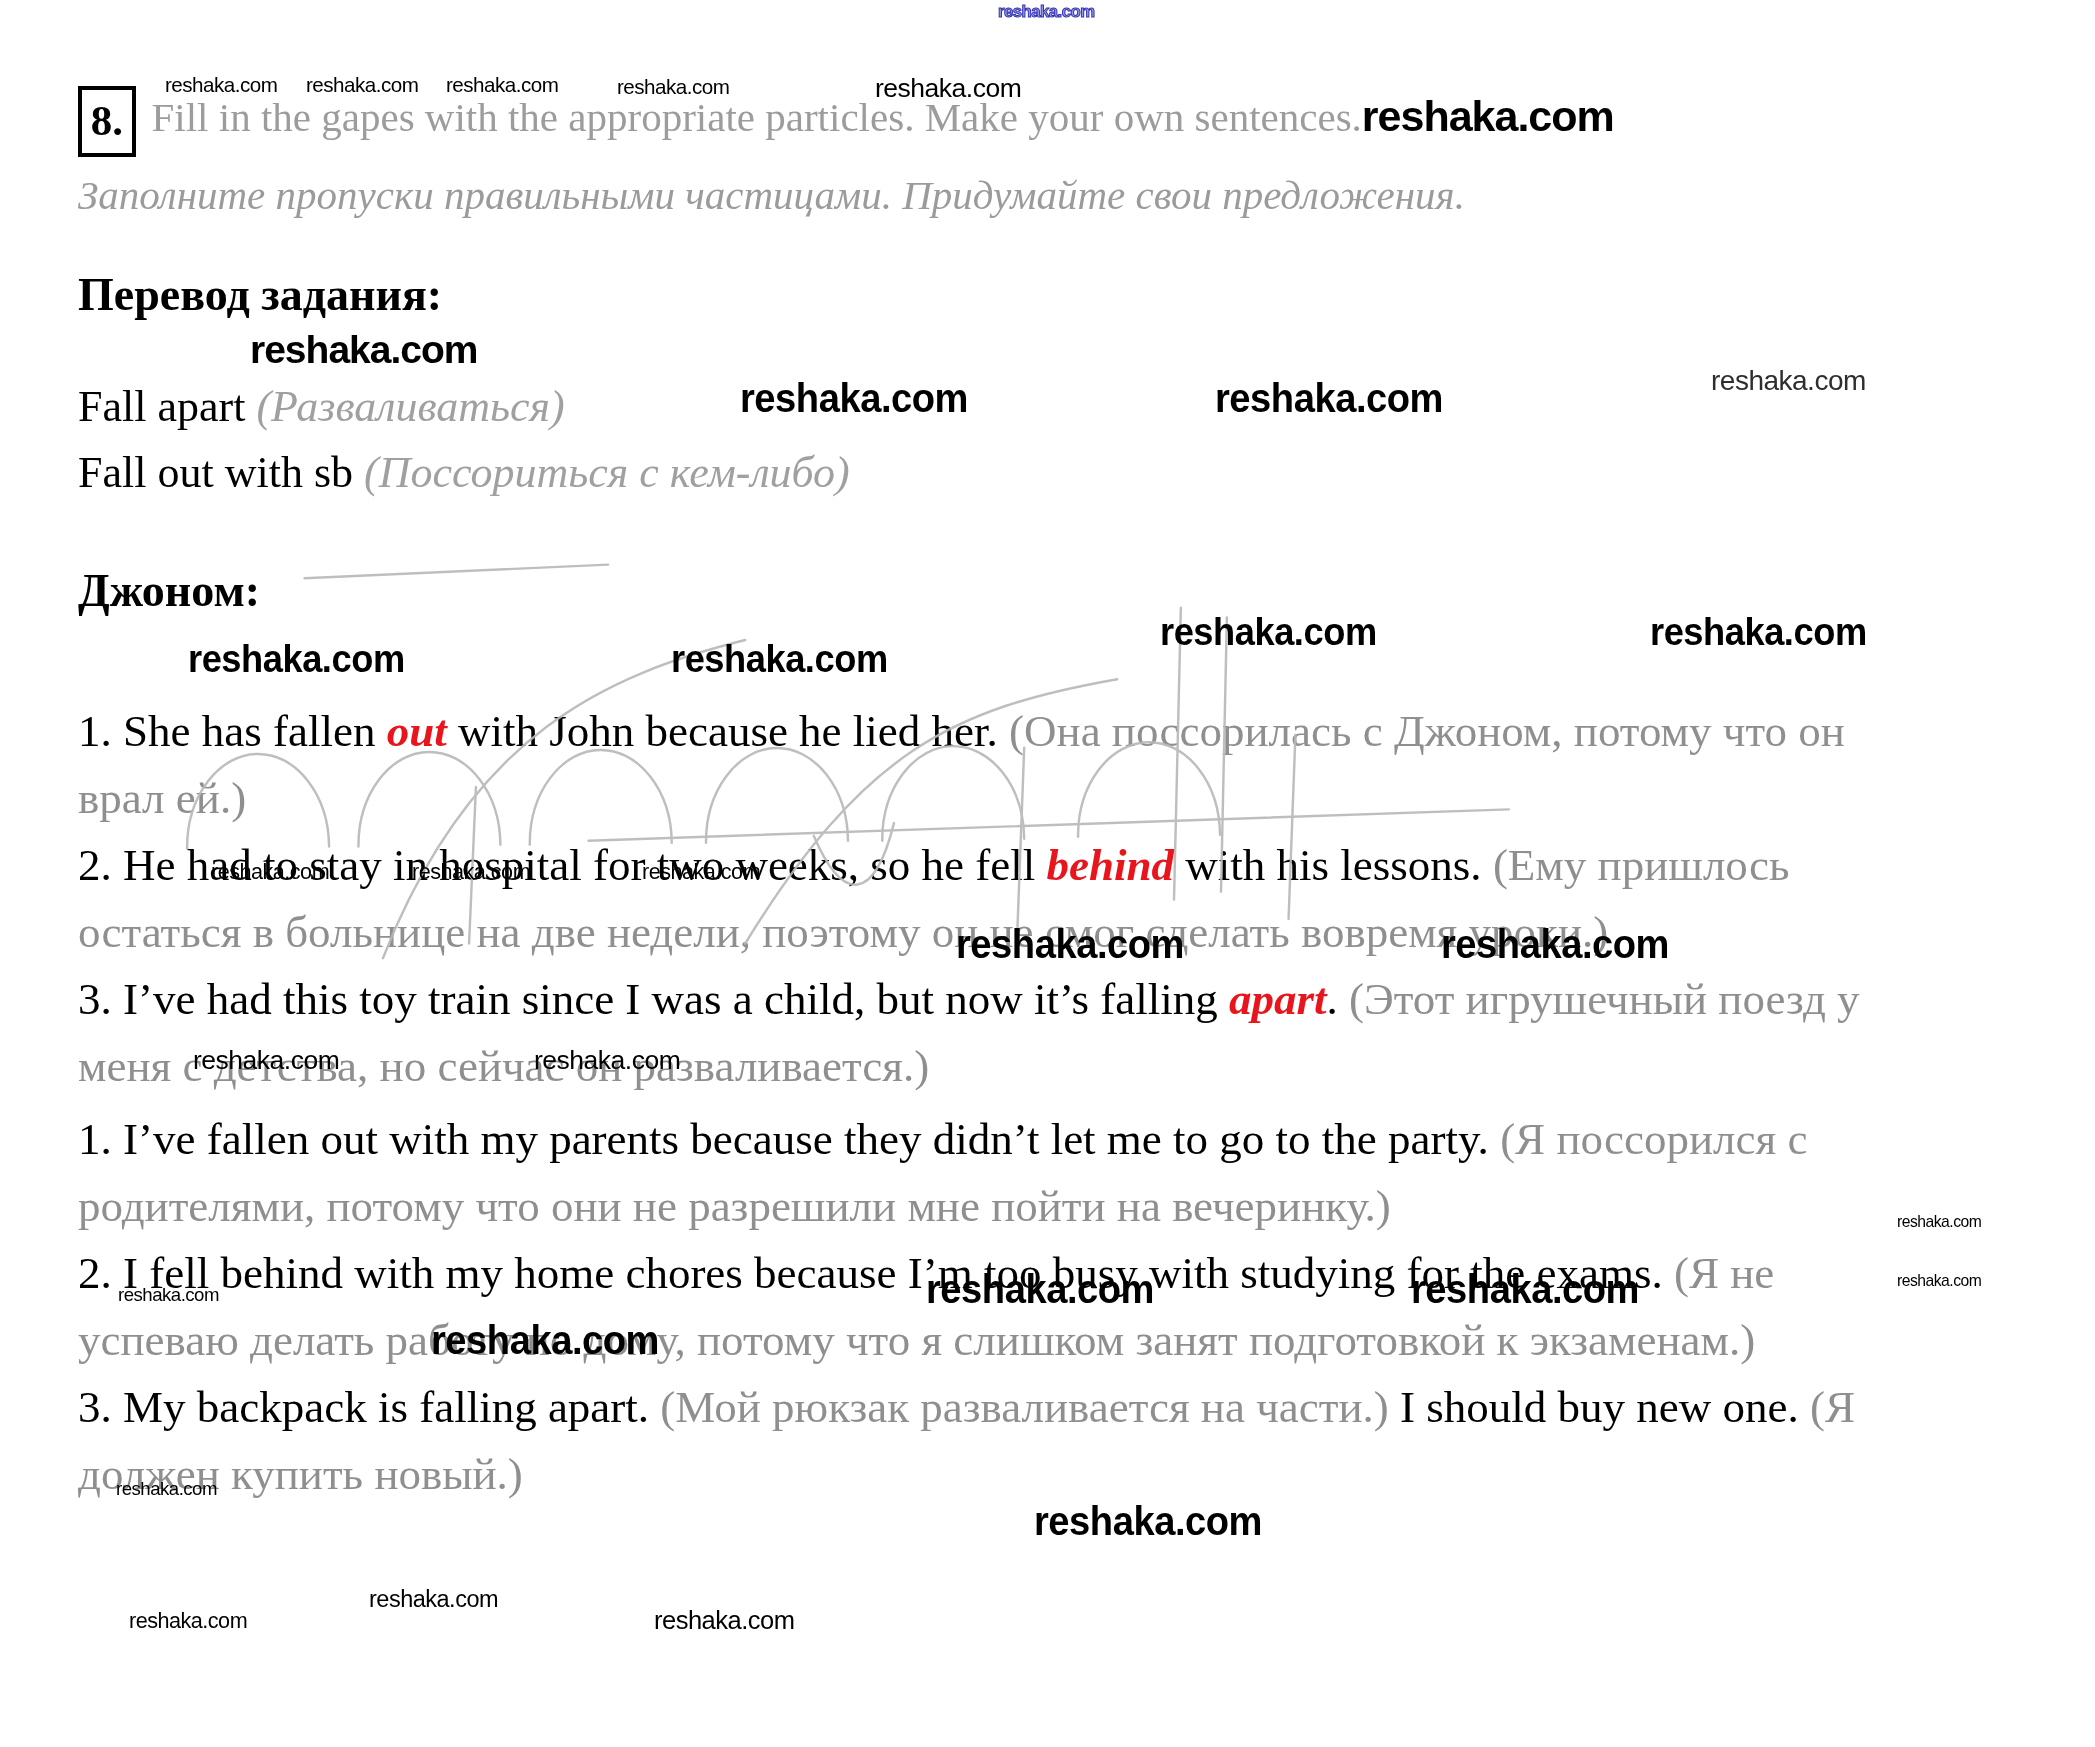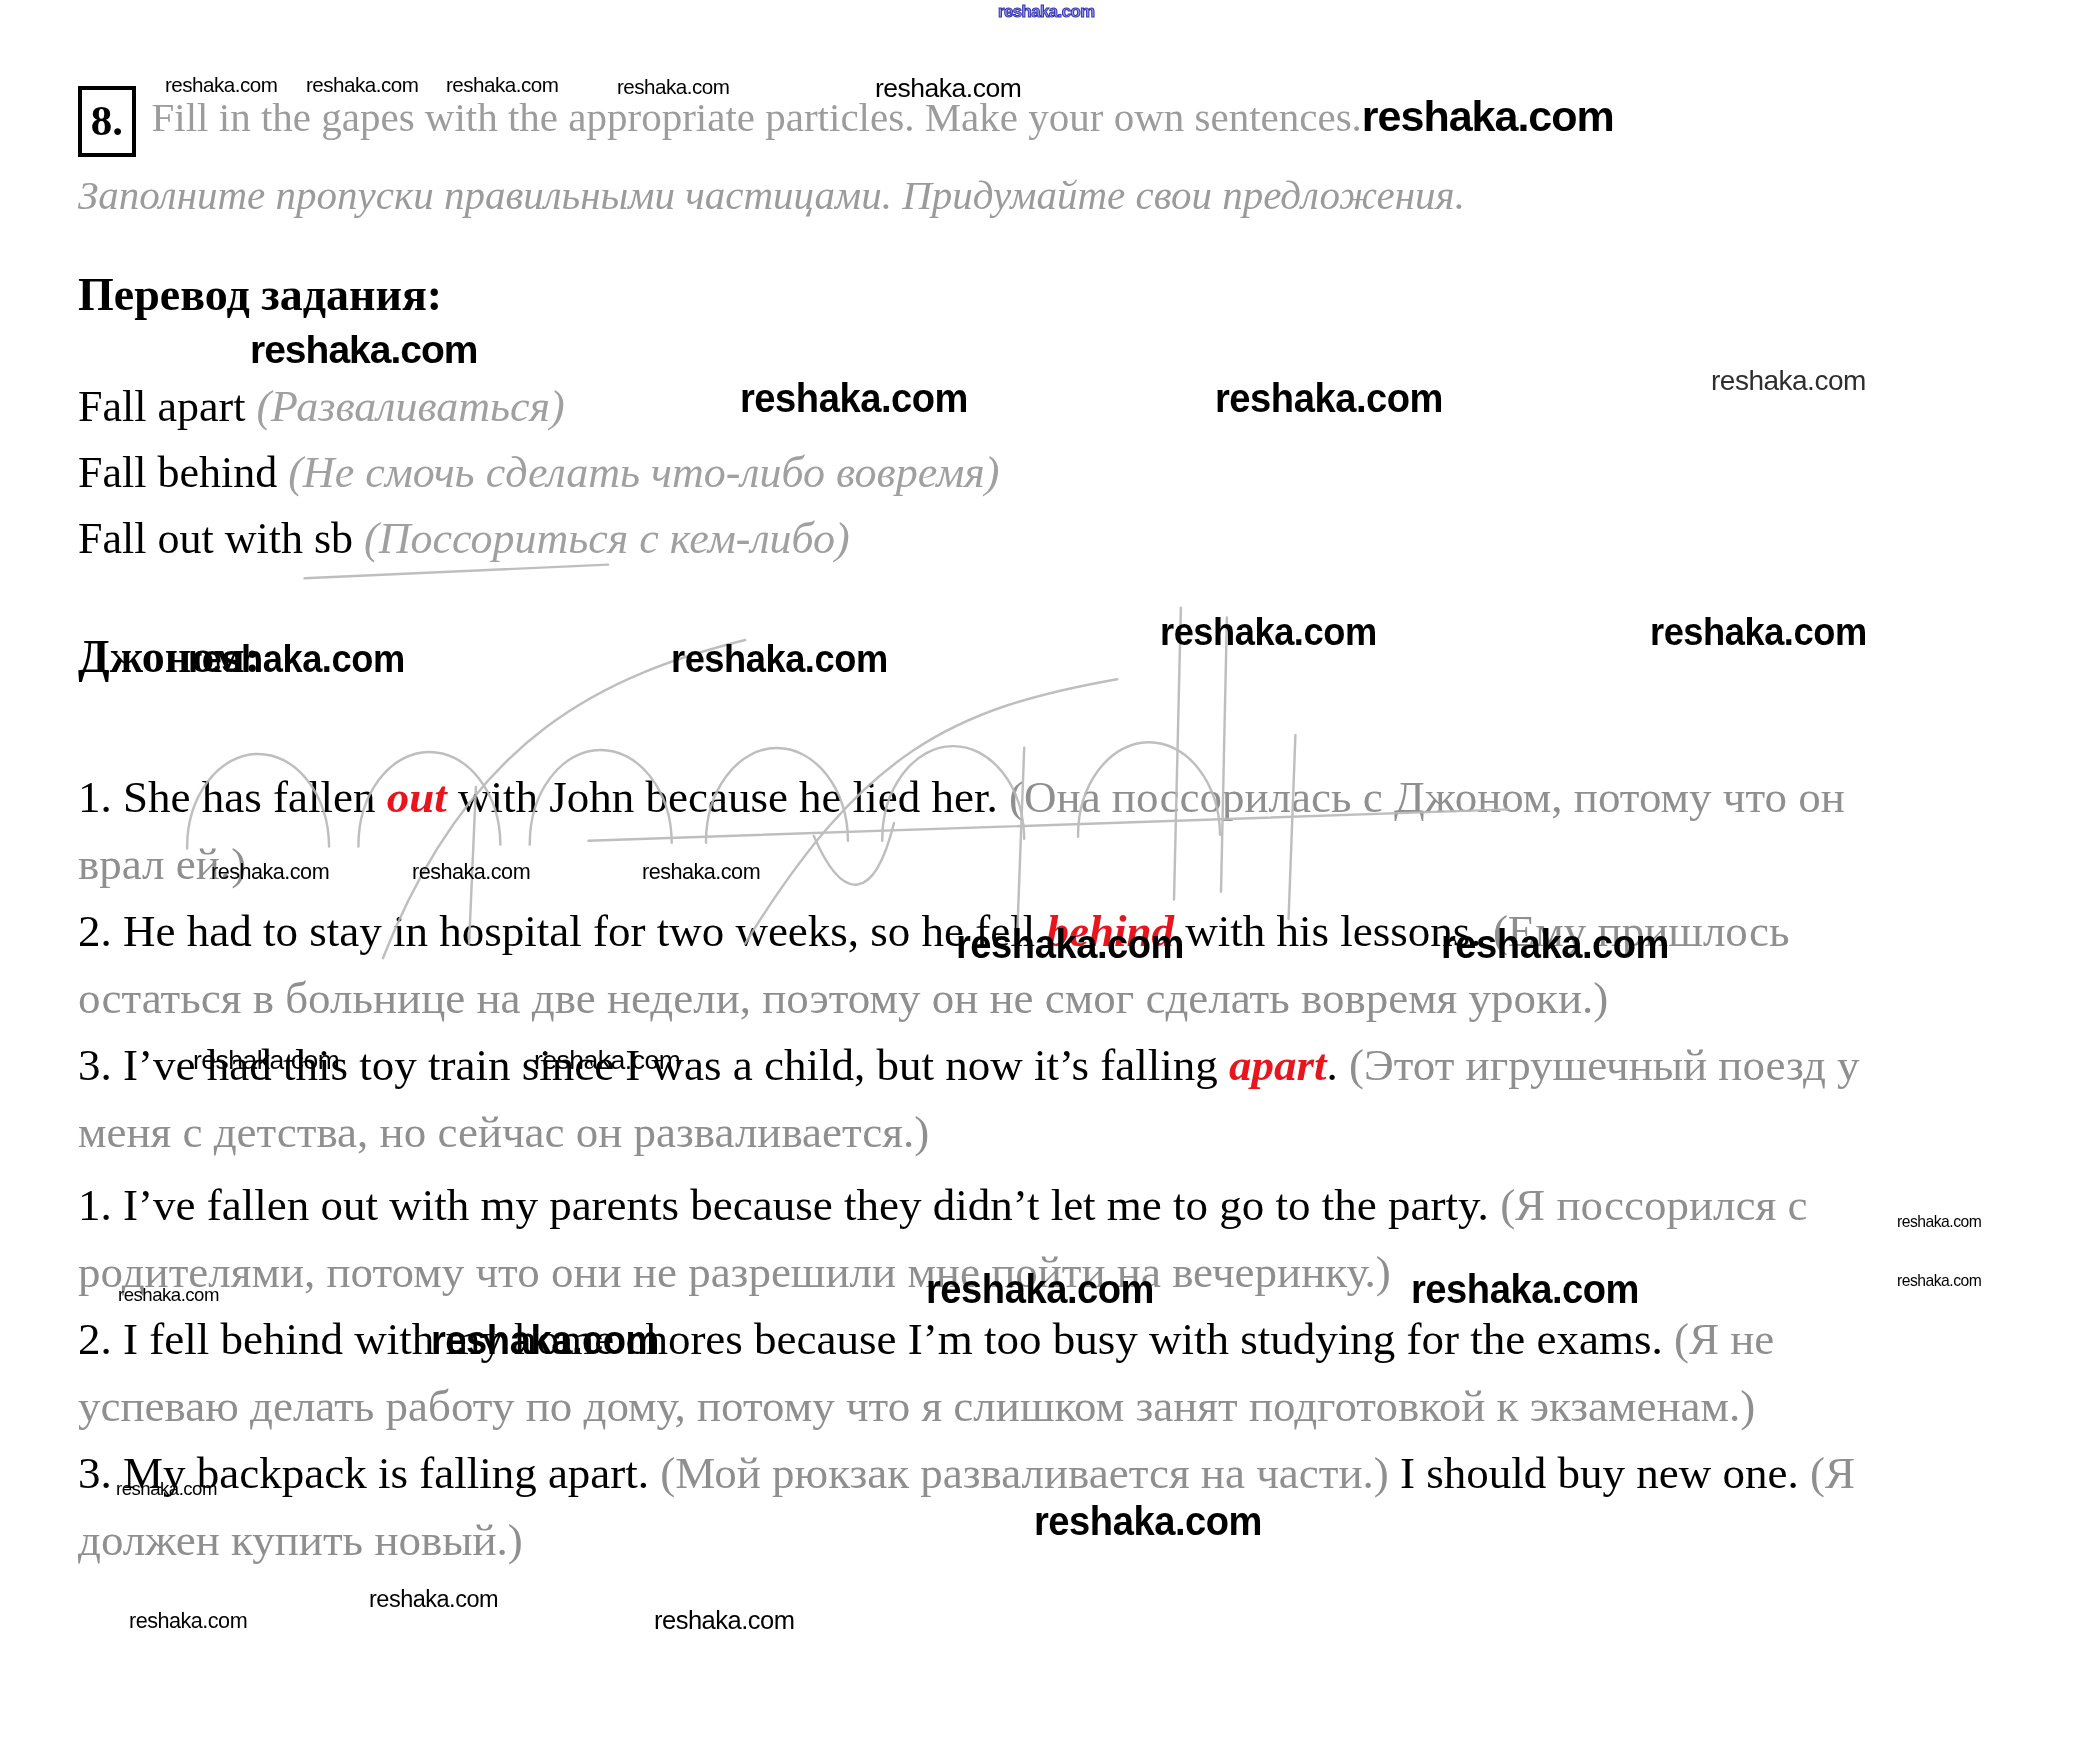--- a/index.html
+++ b/index.html
@@ -143,21 +143,20 @@
 
     <div class="header-row">
       <span class="task-box">8.</span><span class="instr-en">Fill in the gapes with the appropriate particles. Make your own sentences.</span><span class="wm-inline">reshaka.com</span>
     </div>
     <div class="ru-instr">Заполните пропуски правильными частицами. Придумайте свои предложения.</div>
 
     <div class="section-title title-1">Перевод задания:</div>
     <div class="wm-flow">reshaka.com</div>
 
     <p class="phrase"><span class="en">Fall apart </span><span class="ru">(Разваливаться)</span></p>
-    <p class="phrase"><span class="en">Fall behind </span><span class="ru">(Не смочь сделать что-либо вовремя)</span></p>
     <p class="phrase"><span class="en">Fall out with sb </span><span class="ru">(Поссориться с кем-либо)</span></p>
 
     <div class="section-title title-2">Джоном:</div>
 
     <div class="answers">
       <p class="sentence"><span class="en">1. She has fallen </span><span class="red">out</span><span class="en"> with John because he lied her. </span><span class="ru">(Она поссорилась с Джоном, потому что он врал ей.)</span></p>
       <p class="sentence"><span class="en">2. He had to stay in hospital for two weeks, so he fell </span><span class="red">behind</span><span class="en"> with his lessons. </span><span class="ru">(Ему пришлось остаться в больнице на две недели, поэтому он не смог сделать вовремя уроки.)</span></p>
       <p class="sentence"><span class="en">3. I’ve had this toy train since I was a child, but now it’s falling </span><span class="red">apart</span><span class="en">. </span><span class="ru">(Этот игрушечный поезд у меня с детства, но сейчас он разваливается.)</span></p>
     </div>
 

